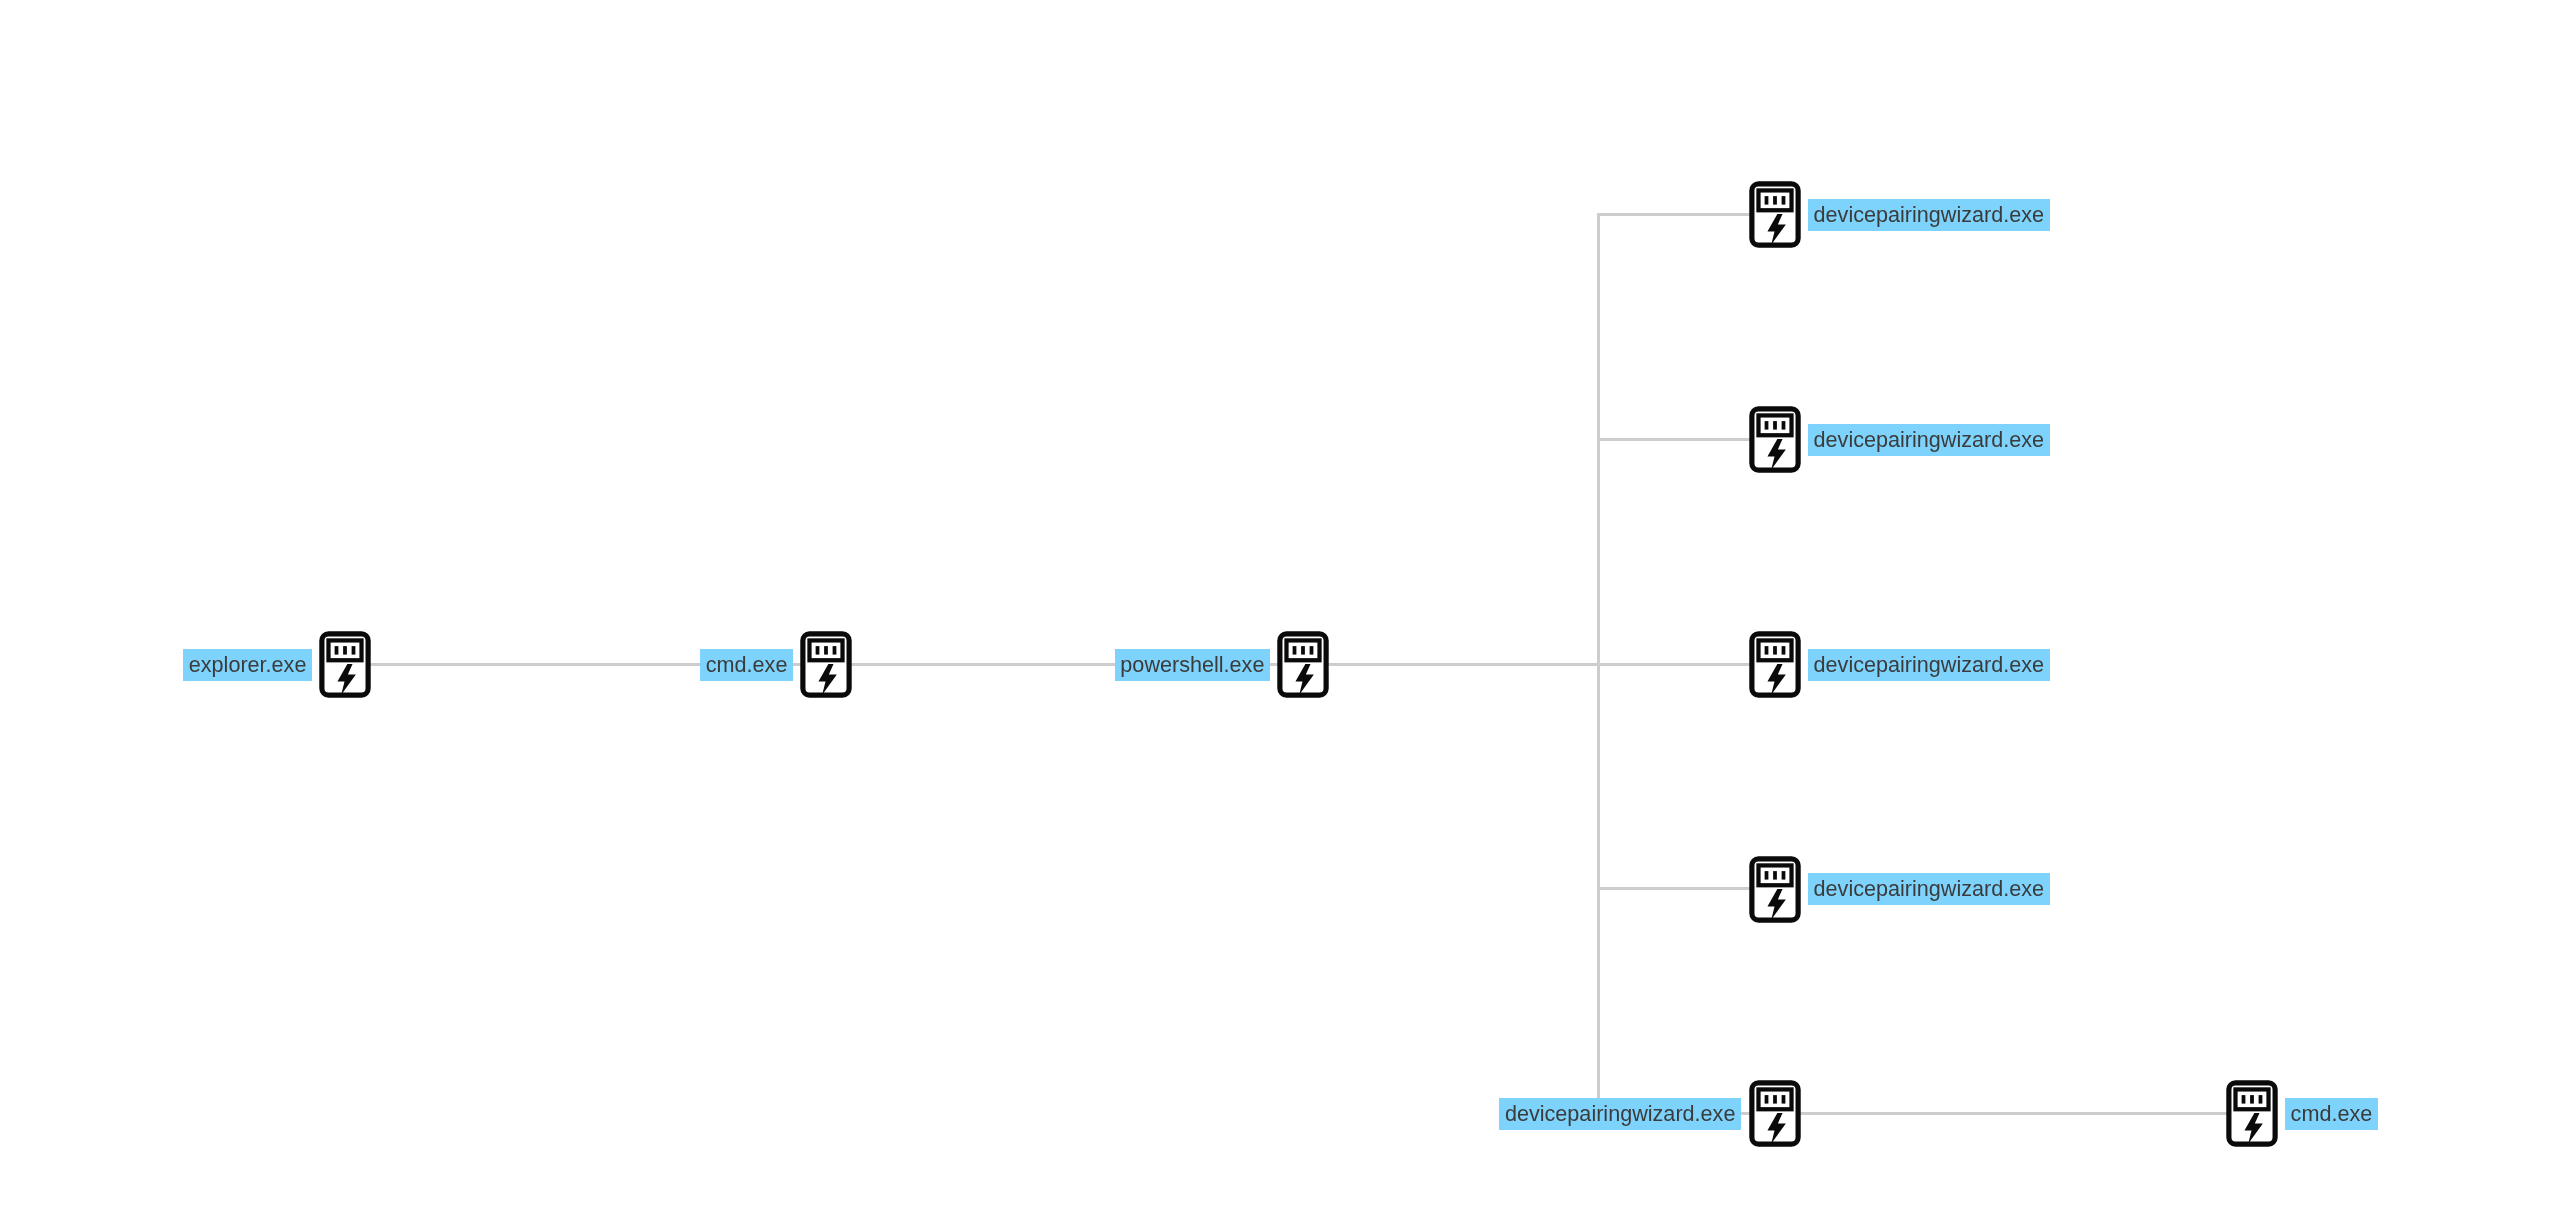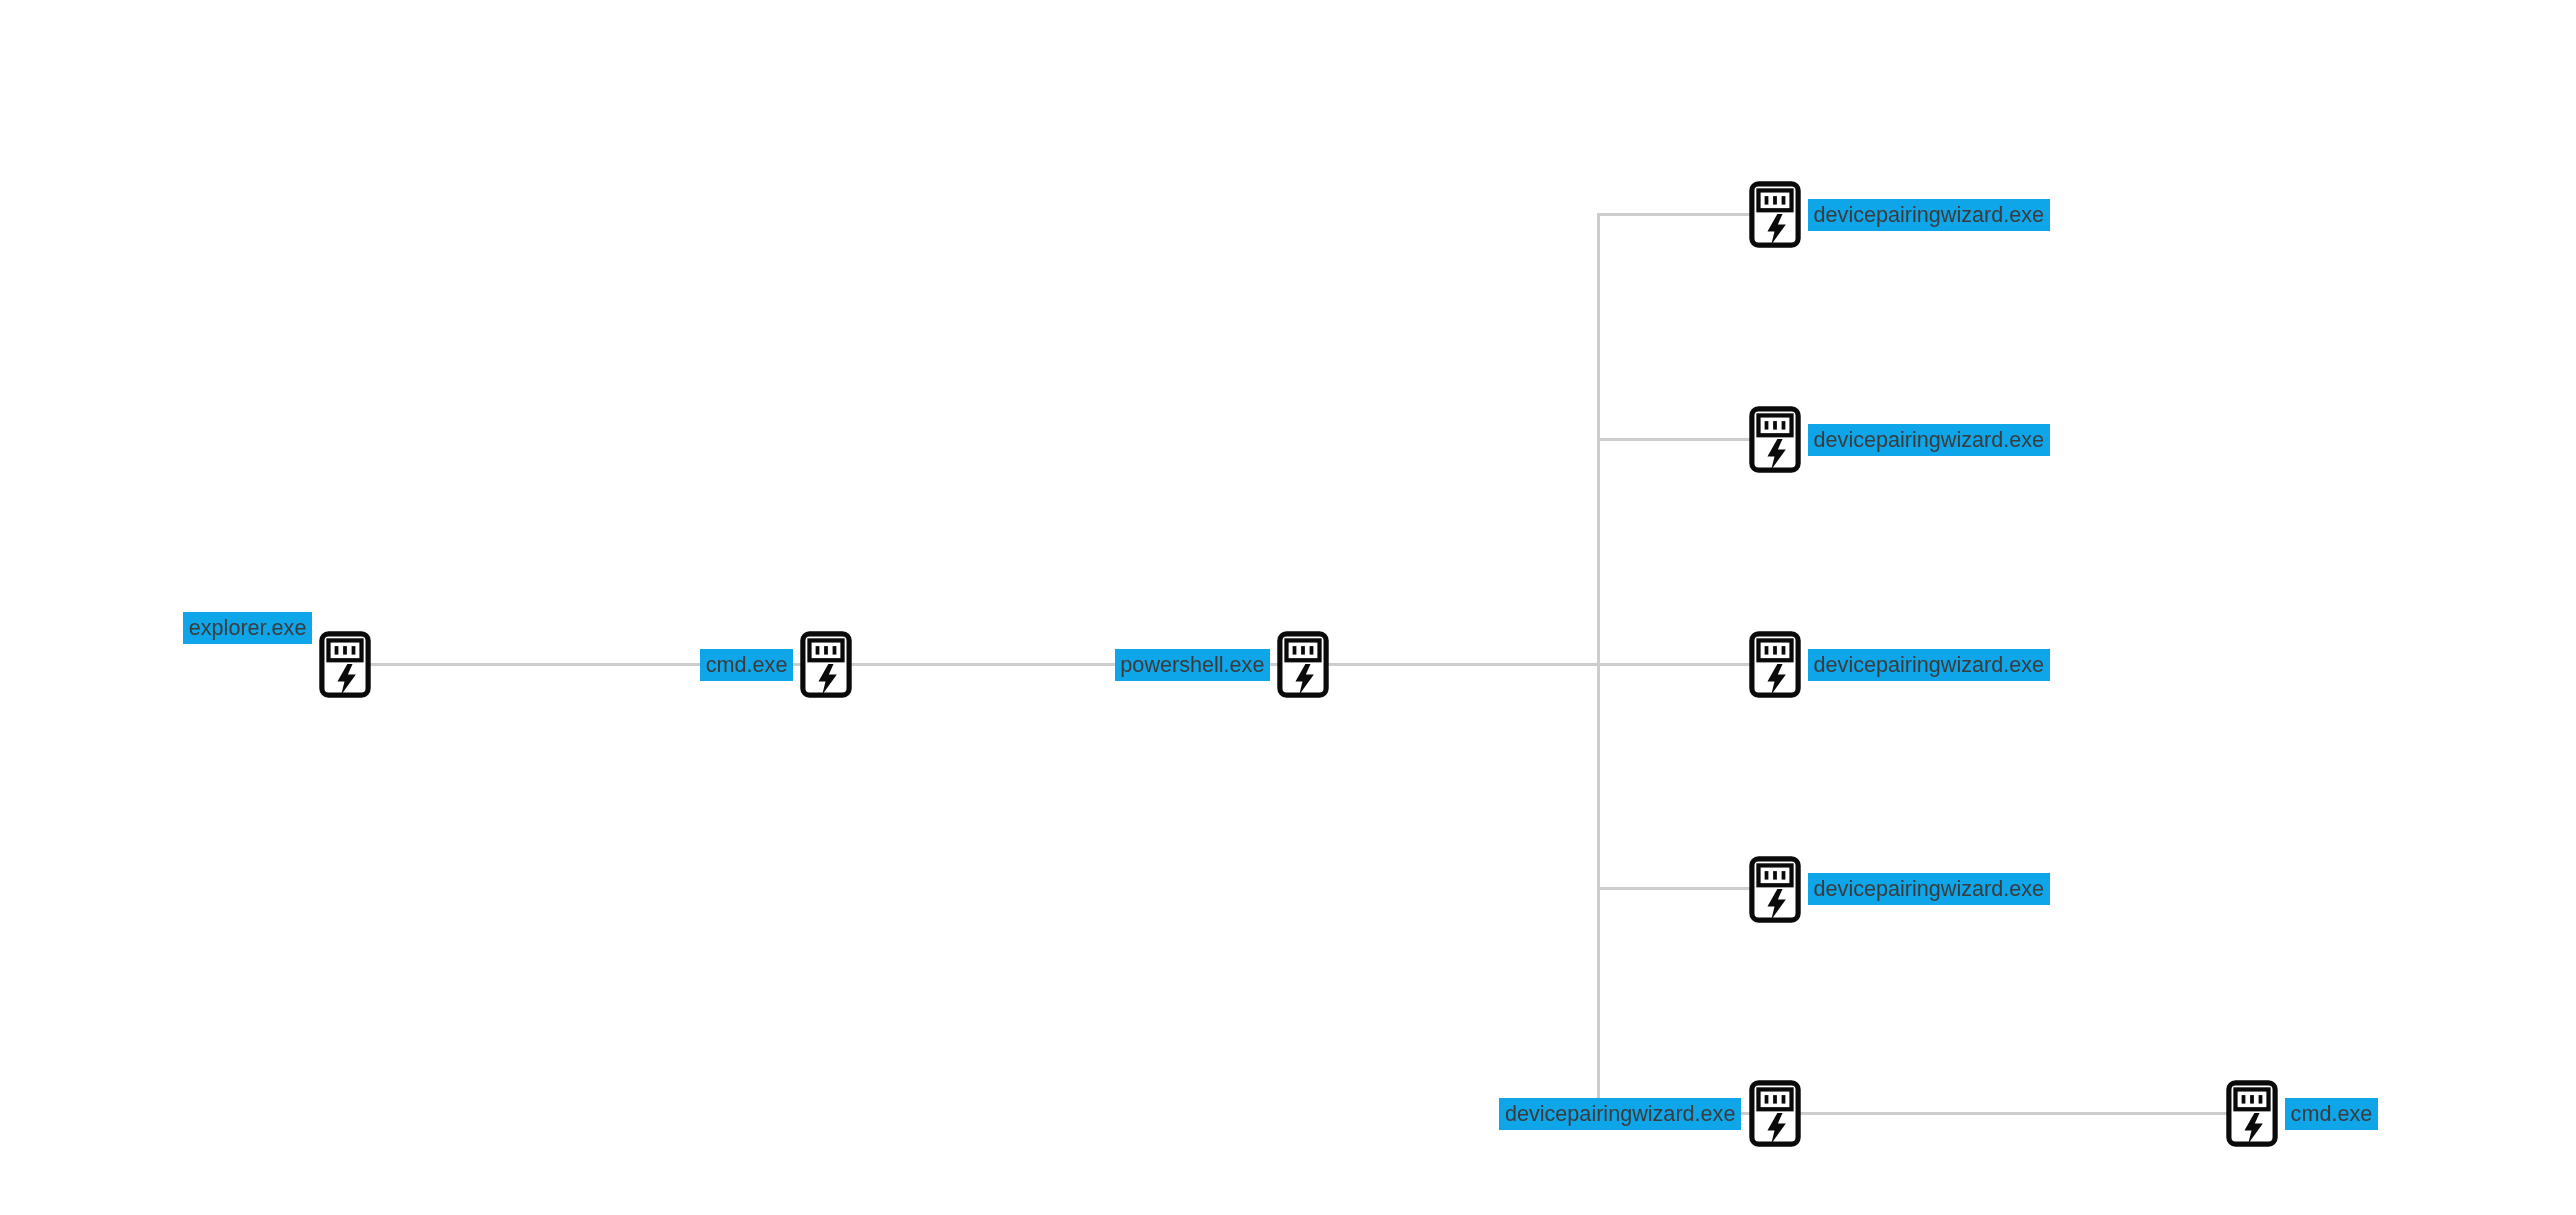--- a/index.html
+++ b/index.html
@@ -26,21 +26,21 @@
     width: 52px;
     height: 67px;
   }
   .node svg { display: block; }
   .label {
     position: absolute;
     height: 32px;
     line-height: 32px;
     font-size: 21.6px;
     color: #3b3b3b;
-    background: #0ea5e9;
+    background: #7dd3fc;
     padding: 0 5.6px;
     white-space: nowrap;
   }
 </style>
 </head>
 <body>
 
 <div class="canvas">
 
   <div class="edge h" style="left:345px;  top:663px;  width:482px;"></div>
@@ -144,21 +144,21 @@
     <svg viewBox="0 0 55 71" width="52" height="67">
       <rect x="3" y="3" width="49" height="65" rx="7" fill="#ffffff" stroke="#0a0a0a" stroke-width="5.5"></rect>
       <rect x="10" y="10" width="35" height="21" fill="#ffffff" stroke="#0a0a0a" stroke-width="4.5"></rect>
       <rect x="16.5" y="16" width="4" height="9" fill="#0a0a0a"></rect>
       <rect x="25.5" y="16" width="4" height="9" fill="#0a0a0a"></rect>
       <rect x="34.5" y="16" width="4" height="9" fill="#0a0a0a"></rect>
       <path d="M30 35 L19.5 53.5 h7.5 L23.5 67.5 L39 46 h-8.5 L35.5 35 Z" fill="#0a0a0a"></path>
     </svg>
   </div>
 
-  <div class="label" style="right:2264px; top:612px;">explorer.exe</div>
+  <div class="label" style="right:2264px; top:649px;">explorer.exe</div>
   <div class="label" style="right:1783px; top:649px;">cmd.exe</div>
   <div class="label" style="right:1306px; top:649px;margin-left:8px;">powershell.exe</div>
   <div class="label" style="left:1808px; top:199px;">devicepairingwizard.exe</div>
   <div class="label" style="left:1808px; top:424px;">devicepairingwizard.exe</div>
   <div class="label" style="left:1808px; top:649px;">devicepairingwizard.exe</div>
   <div class="label" style="left:1808px; top:873px;">devicepairingwizard.exe</div>
   <div class="label" style="right:835px; top:1098px;">devicepairingwizard.exe</div>
   <div class="label" style="left:2285px; top:1098px;">cmd.exe</div>
 
 </div>

